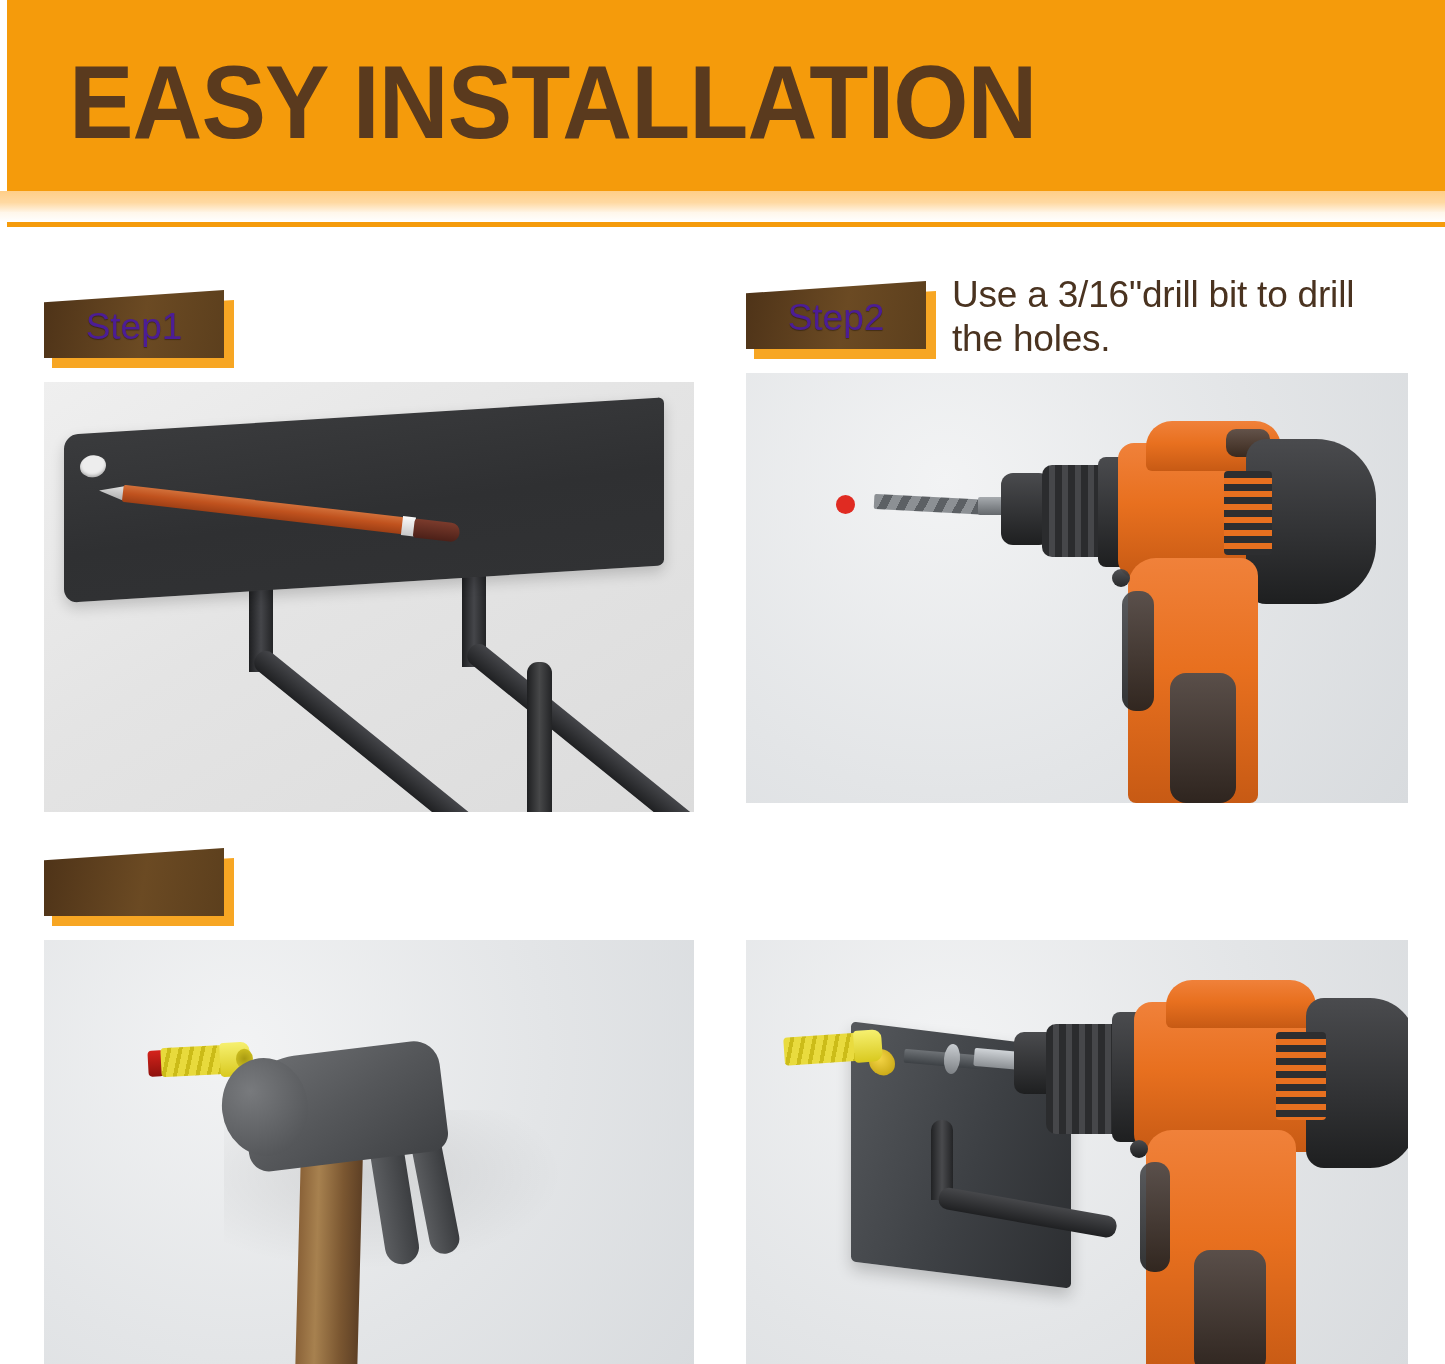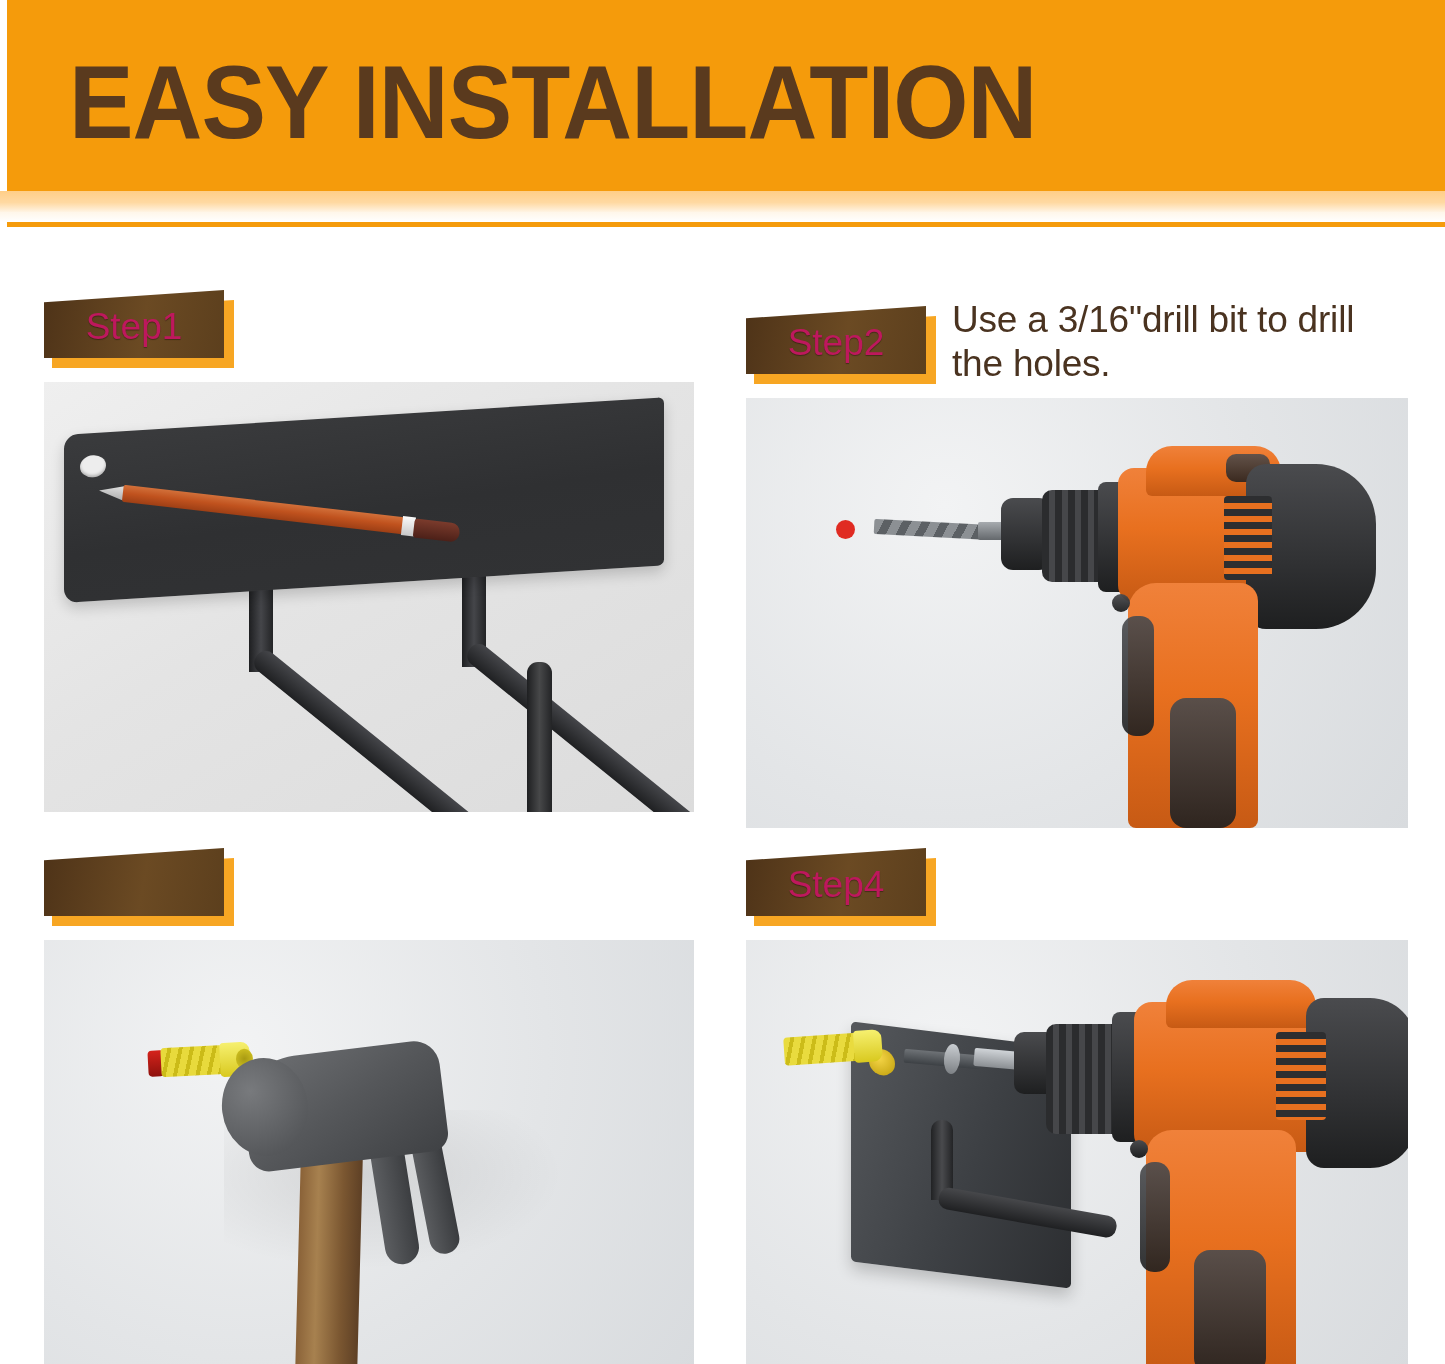--- a/index.html
+++ b/index.html
@@ -34,42 +34,42 @@
   }
   .banner-fade{
     position:absolute;left:0;top:212px;width:1445px;height:10px;
     background:linear-gradient(to bottom,#FFF6E9 0%,#FFFFFF 100%);
   }
 
   
   .grid{position:absolute;left:0;top:222px;width:1445px;height:1142px;}
   .cell{position:absolute;}
   .cell.c1{left:44px;top:68px;width:650px;}
-  .cell.c2{left:746px;top:84px;width:662px;}
+  .cell.c2{left:746px;top:59px;width:662px;}
   .cell.c3{left:44px;top:626px;width:650px;}
   .cell.c4{left:746px;top:626px;width:662px;}
 
   
   .step-head{position:relative;height:82px;}
   .badge-wrap{position:absolute;left:0;top:0;width:190px;height:82px;}
   .badge-orange{
     position:absolute;left:8px;top:10px;width:182px;height:68px;
     background:#F7A623;
     clip-path:polygon(0% 16%, 100% 0%, 100% 100%, 0% 100%);
   }
   .badge-brown{
     position:absolute;left:0;top:0;width:180px;height:68px;
     background:#523A1B;
     background:linear-gradient(100deg,#4E3318 0%,#6B4A23 55%,#5C3F1D 100%);
     clip-path:polygon(0% 18%, 100% 0%, 100% 100%, 0% 100%);
   }
   .badge-label{
     position:absolute;left:0;top:0;width:180px;height:68px;
     display:flex;align-items:center;justify-content:center;
-    color:#be185d;
+    color:#4c1d95;
     font-size:37px;
     font-weight:500;
     letter-spacing:0px;
     padding-top:6px;
     box-sizing:border-box;
     text-shadow:0 1px 1px rgba(0,0,0,.35);
   }
   .step-desc{
     position:absolute;left:206px;top:-8px;right:0;
     color:#4A3320;
@@ -356,25 +356,20 @@
       <div class="hammer-handle"></div>
       <div class="claw1"></div>
       <div class="claw2"></div>
       <div class="hammer-head"></div>
       <div class="hammer-face"></div>
     </div>
   </div>
 
   <div class="cell c4">
     <div class="step-head">
-      <div class="badge-wrap">
-        <div class="badge-orange"></div>
-        <div class="badge-brown"></div>
-        <div class="badge-label">Step4</div>
-      </div>
     </div>
     <div class="panel">
       <div class="wall"></div>
 
       <div class="plate4">
         <div class="plate4-hole"></div>
       </div>
       <div class="plate4-hook-v"></div>
       <div class="plate4-hook-a"></div>
 

